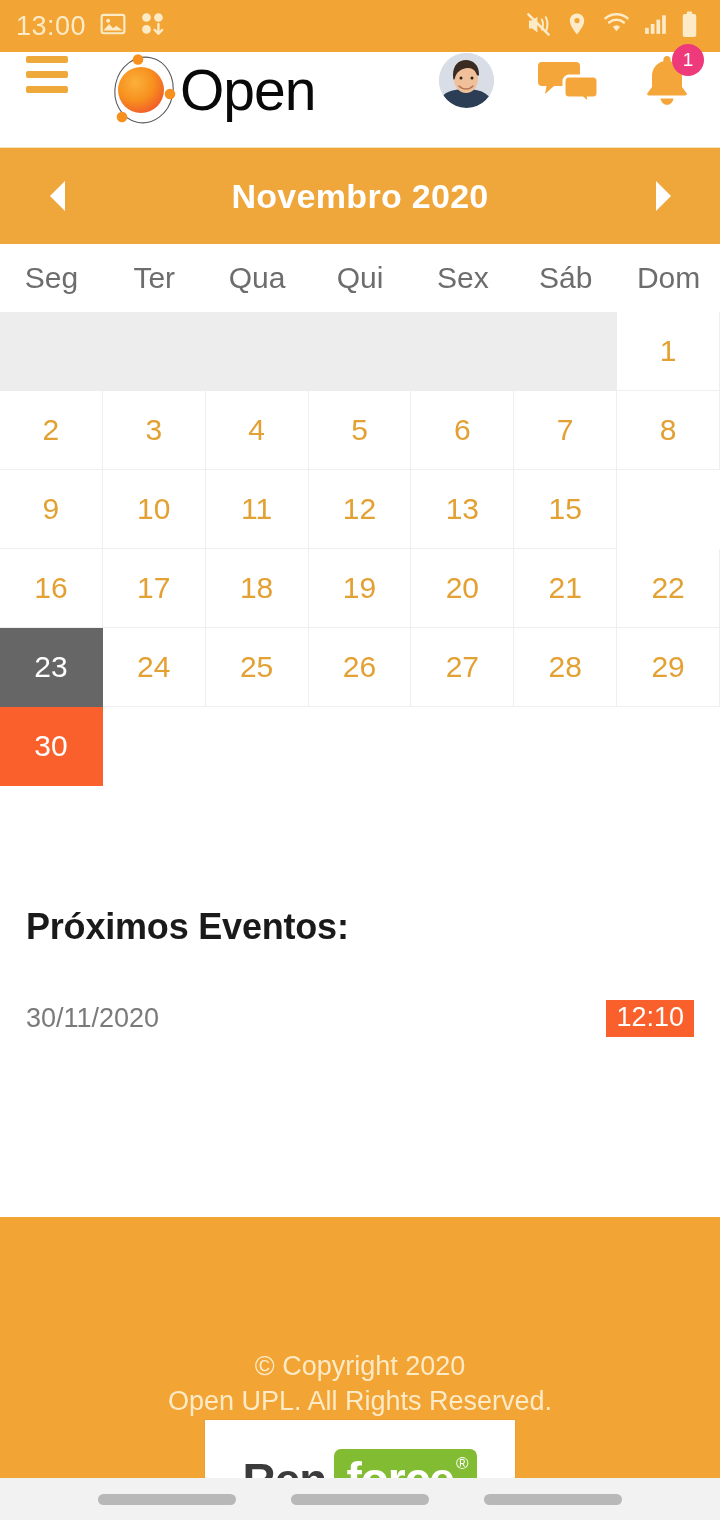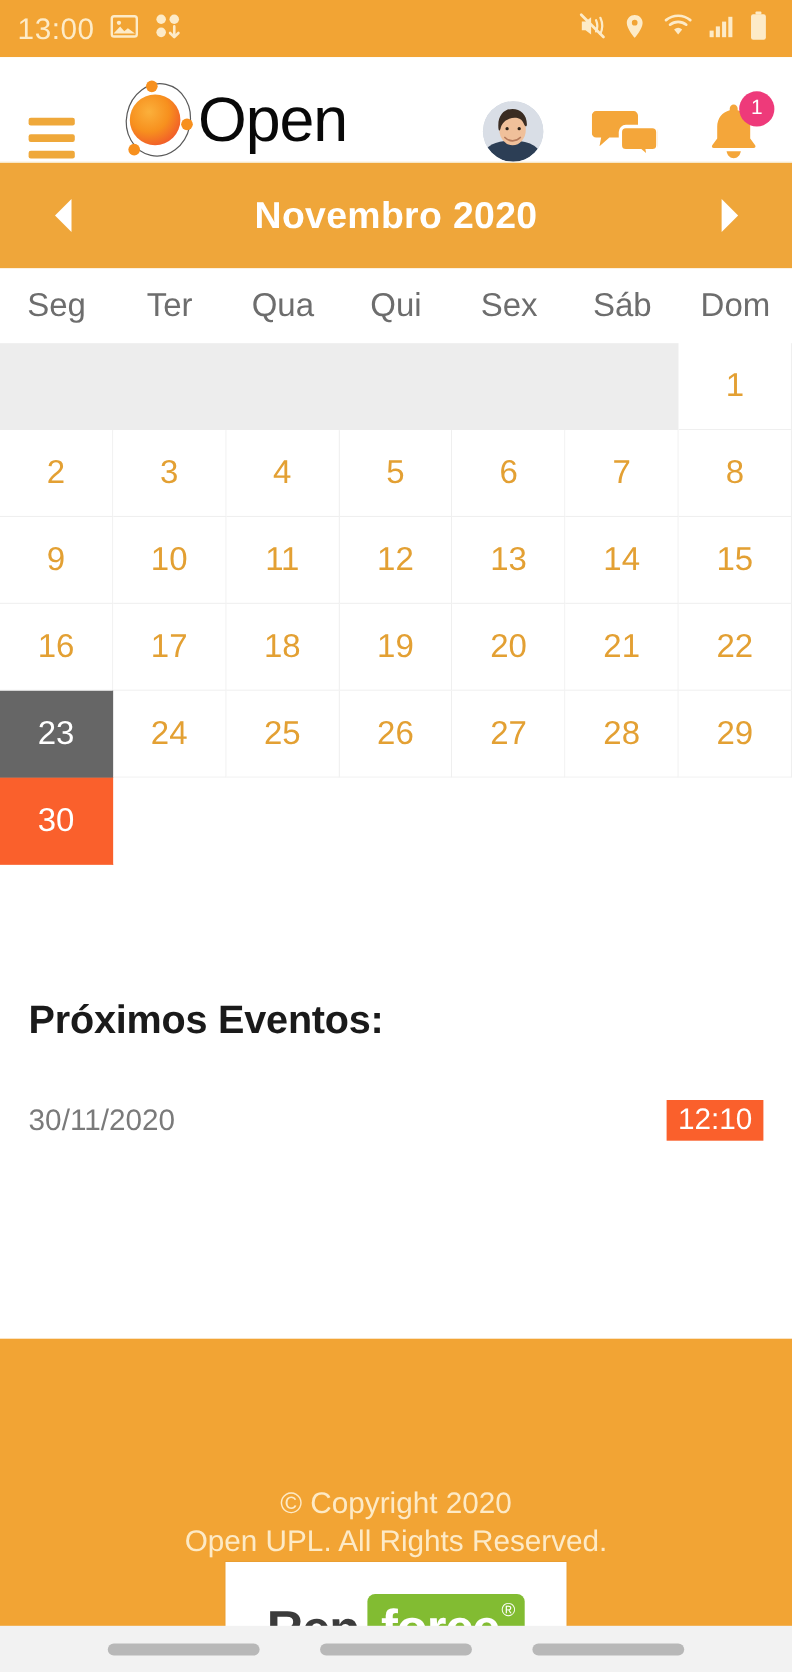--- a/index.html
+++ b/index.html
@@ -18,21 +18,21 @@
     padding:0 22px 0 16px; color:#FCE9C4;
   }
   .sb-left { display:flex; align-items:center; gap:14px; }
   .sb-time { font-size:27px; letter-spacing:.5px; color:#FDEBC8; font-weight:400; }
   .sb-right { display:flex; align-items:center; gap:13px; }
   .sb-ico { display:block; }
 
   
   .appbar {
     height:96px; flex:0 0 96px; background:#fff;
-    display:flex; align-items:flex-end; padding:0 22px 0 20px;
+    display:flex; align-items:flex-start; padding:0 22px 0 20px;
     border-bottom:1px solid #F7E3BC; position:relative;
   }
   .hamburger { width:54px; height:44px; display:flex; flex-direction:column; justify-content:center; gap:8px; cursor:pointer; padding:0 6px; }
   .hamburger span { display:block; height:7px; border-radius:2px; background:#EFA83A; }
   .brand { display:flex; align-items:center; margin-left:32px; gap:2px; }
   .brand-mark { width:76px; height:76px; flex:0 0 76px; }
   .brand-text { font-size:57px; line-height:1; color:#090909; font-weight:400; letter-spacing:-1px; margin-left:-4px; }
   .appbar-right { margin-left:auto; display:flex; align-items:center; gap:44px; padding-right:6px; }
   .avatar {
     width:55px; height:55px; border-radius:50%; overflow:hidden;
@@ -284,21 +284,20 @@
           <div class="cell normal">6</div>
           <div class="cell normal">7</div>
           <div class="cell normal">8</div>
         </div>
         <div class="week">
           <div class="cell normal">9</div>
           <div class="cell normal">10</div>
           <div class="cell normal">11</div>
           <div class="cell normal">12</div>
           <div class="cell normal">13</div>
-          <div class="cell normal">14</div>
           <div class="cell normal">15</div>
         </div>
         <div class="week">
           <div class="cell normal">16</div>
           <div class="cell normal">17</div>
           <div class="cell normal">18</div>
           <div class="cell normal">19</div>
           <div class="cell normal">20</div>
           <div class="cell normal">21</div>
           <div class="cell normal">22</div>

